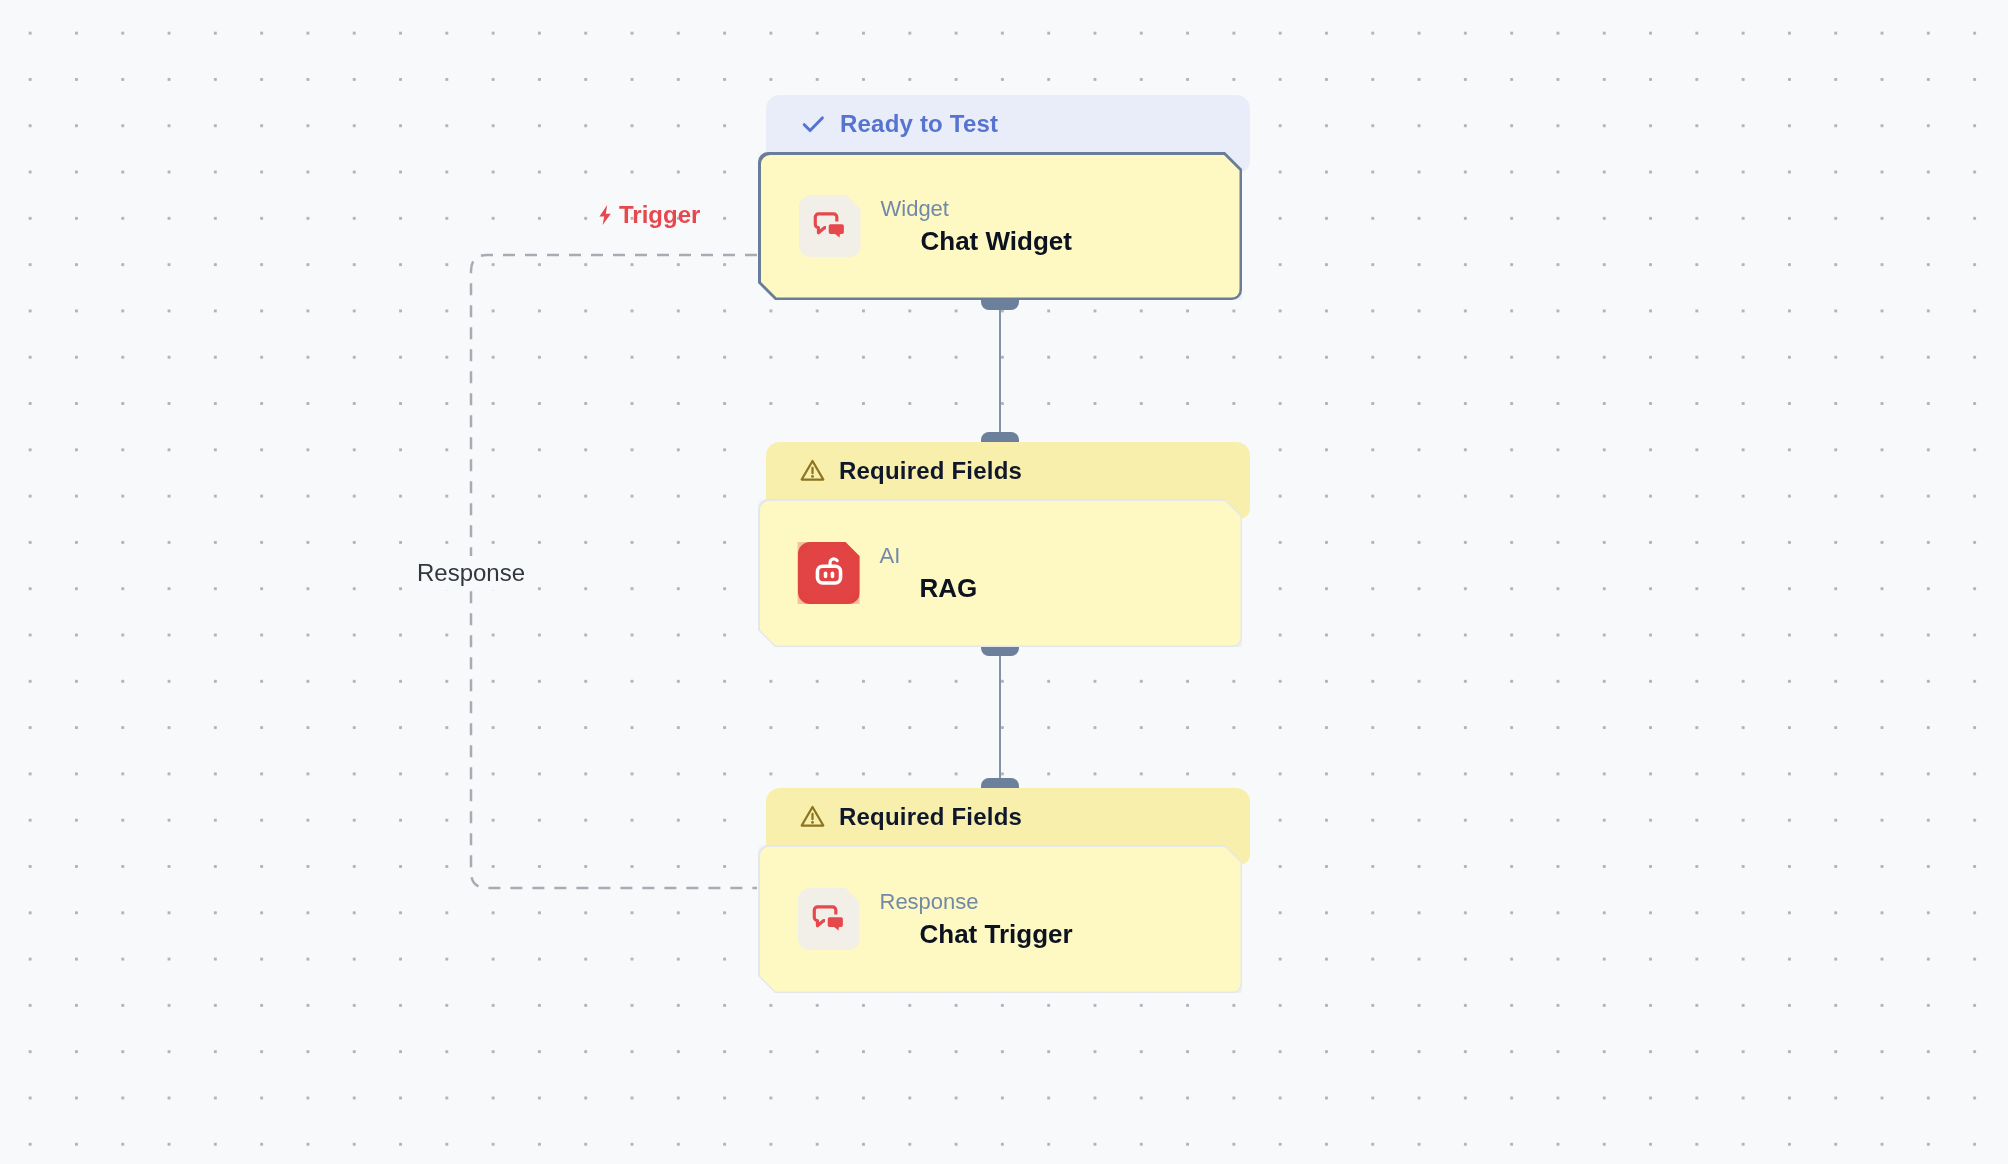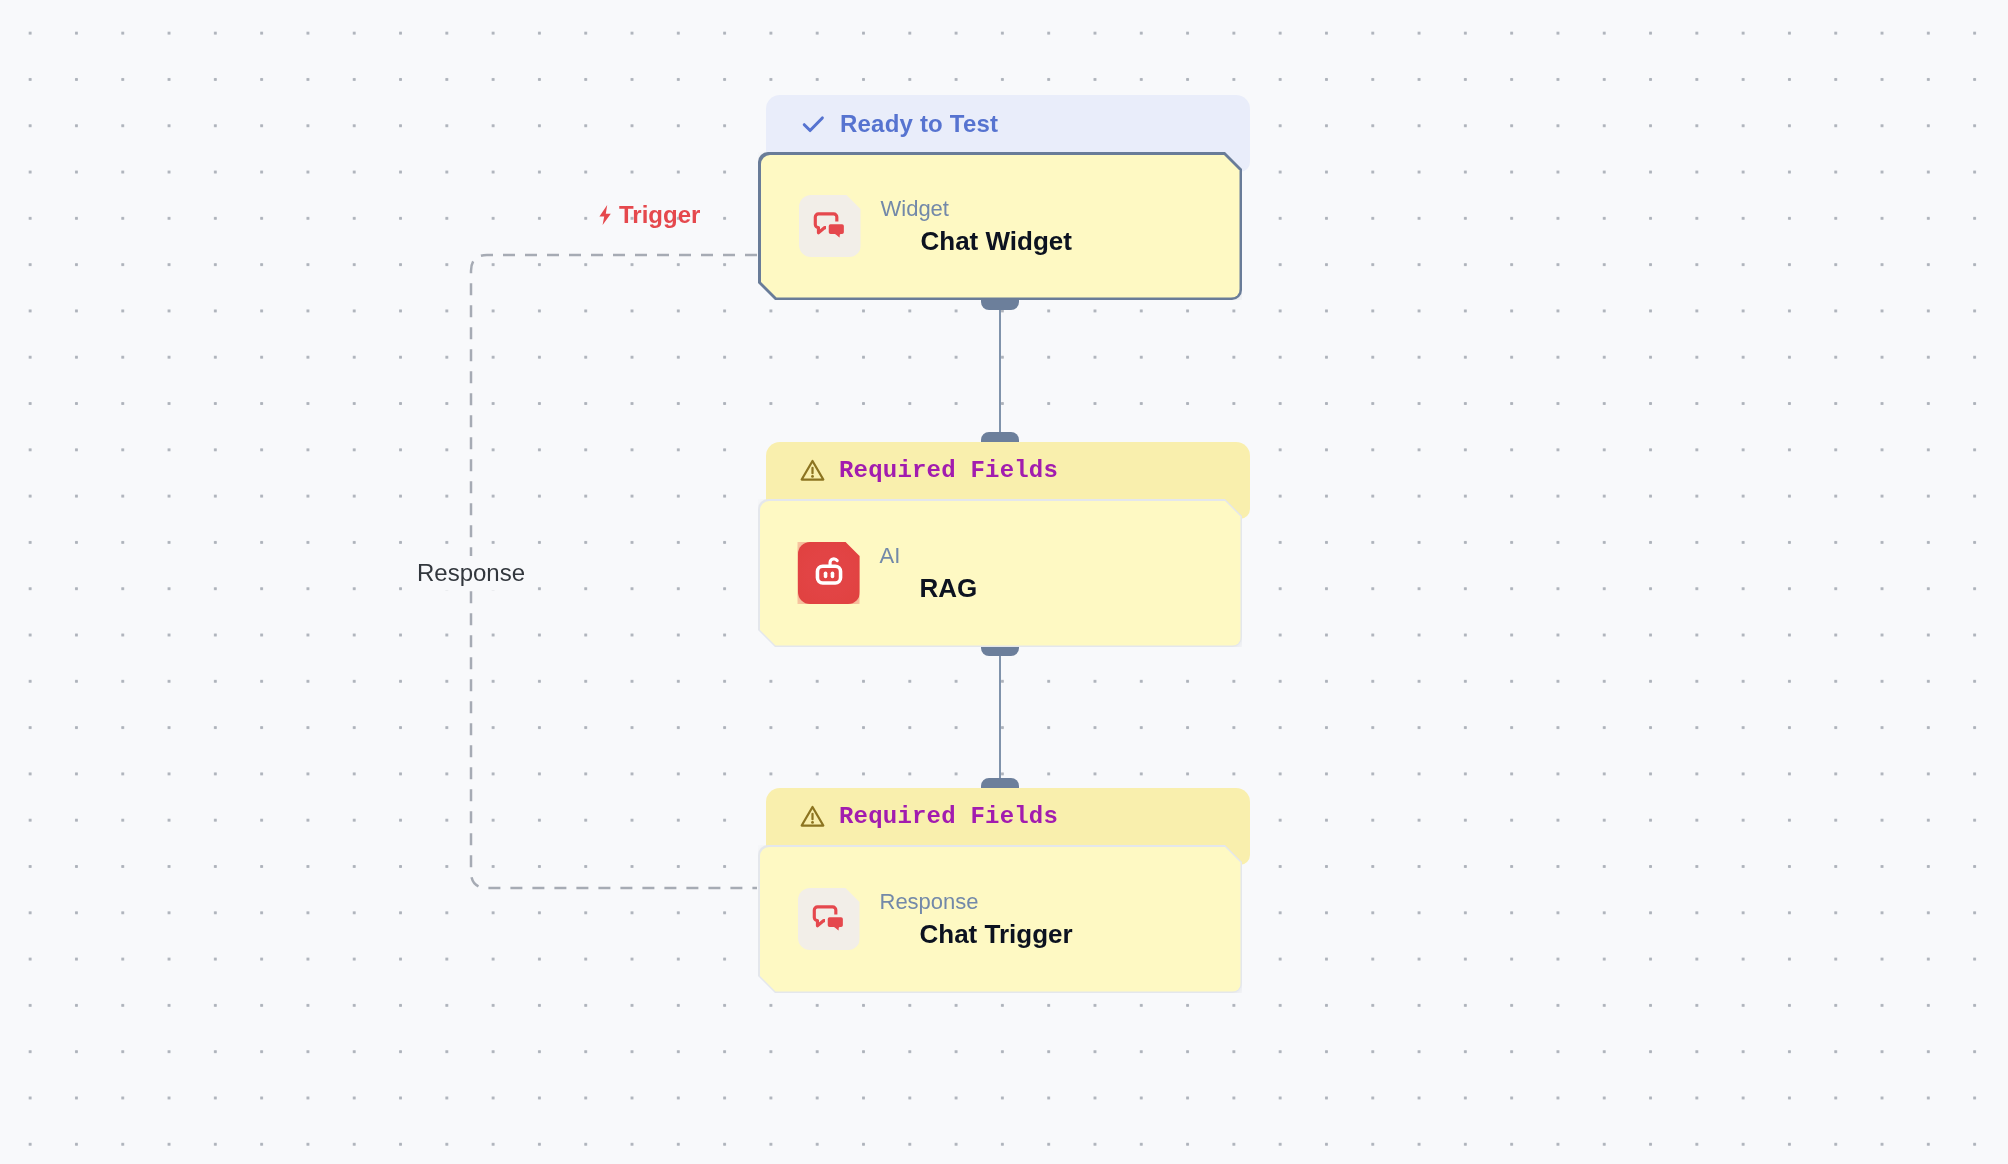--- a/index.html
+++ b/index.html
@@ -25,21 +25,21 @@
   .connector .cap.bottom{bottom:0;border-radius:8px 8px 0 0;}
 
   
   .flow-node{position:absolute;left:758px;width:484px;height:205px;z-index:3;cursor:pointer;}
   .node-header{position:absolute;top:0;left:8px;width:100%;height:77px;border-radius:14px 14px 10px 10px;}
   .node-header.ready{background:#e9edfa;}
   .node-header.warning{background:#f9efad;}
   .header-content{height:57px;display:flex;align-items:center;gap:13px;padding-left:33px;}
   .node-header .status-text{font-size:24px;font-weight:700;letter-spacing:.2px;}
   .node-header.ready .status-text{color:#5673d0;}
-  .node-header.warning .status-text{color:#a21caf;font-family:Liberation Mono, monospace;}
+  .node-header.warning .status-text{color:#0f172a;}
 
   .card{position:absolute;top:57px;left:0;width:484px;height:148px;}
   .card-shell{
     position:absolute;inset:0;border-radius:10px;
     clip-path:polygon(0 0,calc(100% - 17px) 0,100% 17px,100% 100%,17px 100%,0 calc(100% - 17px));
     filter:drop-shadow(0 3px 5px rgba(30,40,60,.10));
   }
   .card-shell.selected{background:#697c98;}
   .card-shell.plain{background:#e4e7ec;padding-left:24px;}
   .card-face{

